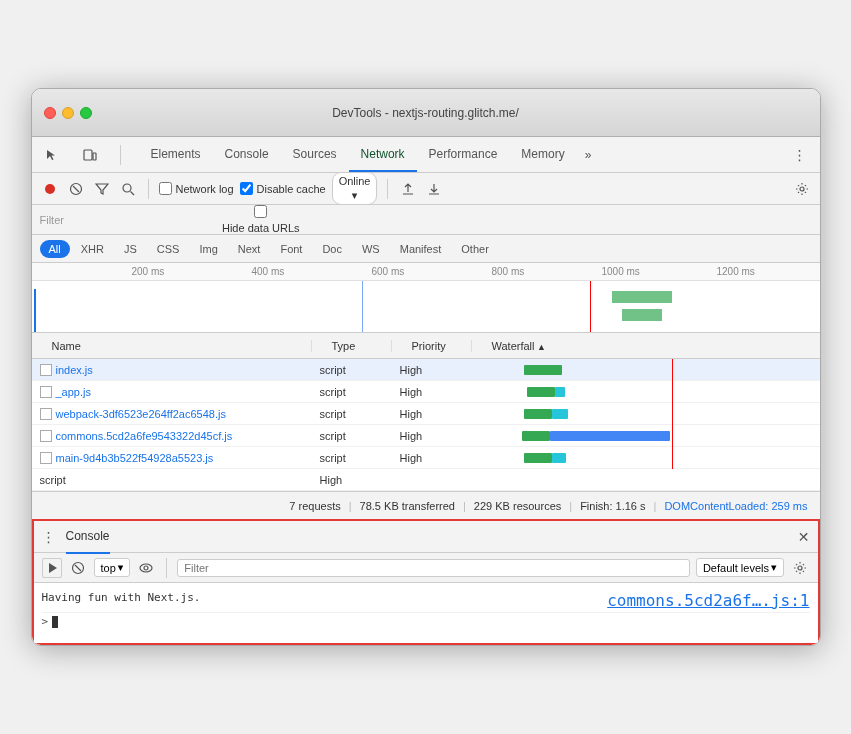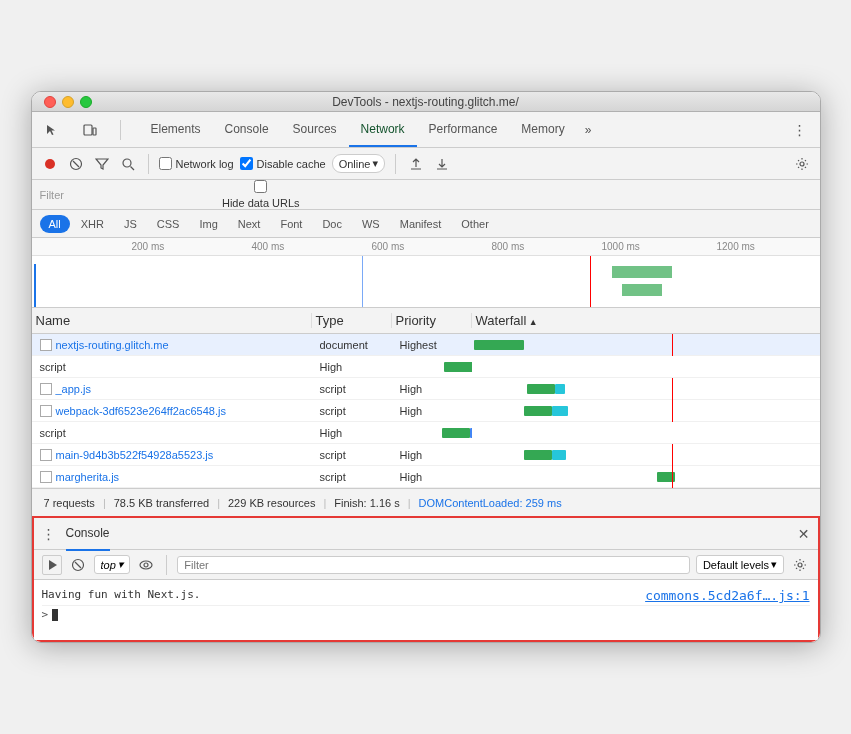--- a/index.html
+++ b/index.html
@@ -16,21 +16,21 @@
       width: 790px;
       background: #ffffff;
       border-radius: 10px;
       box-shadow: 0 4px 30px rgba(0,0,0,0.3);
       overflow: hidden;
       border: 1px solid #aaa;
     }
     
     .titlebar {
       background: linear-gradient(to bottom, #e8e8e8, #d5d5d5);
-      height: 20px;
+      height: 48px;
       display: flex;
       align-items: center;
       padding: 0 12px;
       border-bottom: 1px solid #b0b0b0;
       position: relative;
       text-decoration: underline;
     }
     .traffic-lights {
       display: flex;
       gap: 6px;
@@ -144,20 +144,21 @@
       display: flex;
       align-items: center;
       gap: 2px;
       border: 1px solid #ccc;
       border-radius: 9px;
       padding: 2px 6px;
       font-size: 11px;
       color: #333;
       cursor: pointer;
       background: white;
+      flex-direction: column;
     }
     
     .filter-bar {
       display: flex;
       align-items: center;
       background: #f3f3f3;
       border-bottom: 1px solid #ccc;
       padding: 4px 8px;
       gap: 12px;
       height: 30px;
@@ -236,22 +237,22 @@
     
     .table-header {
       display: grid;
       grid-template-columns: 280px 80px 80px 1fr;
       background: #f3f3f3;
       border-bottom: 1px solid #ccc;
       height: 26px;
       align-items: center;
     }
     .th {
-      padding: 0 4px;
-      font-size: 13px;
+      padding: 0 20px;
+      font-size: 11px;
       font-weight: 500;
       color: #333;
       border-right: 1px solid #ddd;
     }
     .th:last-child { border-right: none; }
     .th.sortable { cursor: pointer; }
     .th.sorted-desc::after { content: ' ▲'; font-size: 9px; }
     .table-body {
       background: white;
     }
@@ -304,20 +305,21 @@
     .status-bar {
       display: flex;
       align-items: center;
       background: #f3f3f3;
       border-top: 1px solid #ccc;
       padding: 12px 12px;
       height: 28px;
       font-size: 11px;
       color: #333;
       gap: 8px;
+      justify-content: flex-end;
     }
     .status-sep {
       color: #bbb;
     }
     .status-domcontent {
       color: #1a73e8;
       font-weight: 500;
     }
     
     .console-panel {
@@ -360,21 +362,20 @@
     .context-select {
       display: flex;
       align-items: center;
       gap: 2px;
       padding: 2px 6px;
       border: 1px solid #ccc;
       background: white;
       border-radius: 3px;
       font-size: 11px;
       cursor: pointer;
-      font-style: italic;
     }
     .console-filter {
       flex: 1;
       border: 1px solid #ccc;
       border-radius: 3px;
       padding: 2px 6px;
       font-size: 11px;
       background: white;
       color: #999;
       outline: none;
@@ -399,21 +400,21 @@
       display: flex;
       align-items: flex-start;
       font-family: 'Menlo', 'Monaco', monospace;
       font-size: 11px;
       color: #333;
       padding: 2px 0;
     }
     .console-log-right {
       margin-left: auto;
       color: #1a73e8;
-      font-size: 13px;
+      font-size: 16px;
       text-decoration: underline;
       cursor: pointer;
     }
     .console-prompt {
       display: flex;
       align-items: center;
       font-family: 'Menlo', 'Monaco', monospace;
       font-size: 11px;
       padding: 2px 0;
       color: #333;
@@ -582,34 +583,26 @@
 
     <div class="table-header">
       <div class="th sortable">Name</div>
       <div class="th sortable">Type</div>
       <div class="th sortable">Priority</div>
       <div class="th sorted-desc">Waterfall</div>
     </div>
 
     <div class="table-body">
 
-      <div class="table-row" style="background:#e8f0fe;">
+
+      <div class="table-row">
         <div class="td td-name">
           <div class="file-icon"></div>
-          <span class="name-link">nextjs-routing.glitch.me</span>
-        </div>
-        <div class="td">document</div>
-        <div class="td">Highest</div>
-        <div class="td waterfall-cell">
-          <div class="wf-bar wf-green" style="left:2px;width:50px;"></div>
-          <div style="position:absolute;left:200px;top:0;bottom:0;width:1px;background:red;"></div>
-        </div>
-      </div>
-
-      <div class="table-row">
+          <span class="name-link">index.js</span>
+        </div>
         <div class="td">script</div>
         <div class="td">High</div>
         <div class="td waterfall-cell">
           <div class="wf-bar wf-green" style="left:52px;width:38px;"></div>
           <div style="position:absolute;left:200px;top:0;bottom:0;width:1px;background:red;"></div>
         </div>
       </div>
 
       <div class="table-row">
         <div class="td td-name">
@@ -633,20 +626,24 @@
         <div class="td">script</div>
         <div class="td">High</div>
         <div class="td waterfall-cell">
           <div class="wf-bar wf-green" style="left:52px;width:28px;"></div>
           <div class="wf-bar wf-teal" style="left:80px;width:16px;"></div>
           <div style="position:absolute;left:200px;top:0;bottom:0;width:1px;background:red;"></div>
         </div>
       </div>
 
       <div class="table-row">
+        <div class="td td-name">
+          <div class="file-icon"></div>
+          <span class="name-link">commons.5cd2a6fe9543322d45cf.js</span>
+        </div>
         <div class="td">script</div>
         <div class="td">High</div>
         <div class="td waterfall-cell">
           <div class="wf-bar wf-green" style="left:50px;width:28px;"></div>
           <div class="wf-bar wf-blue" style="left:78px;width:120px;"></div>
           <div style="position:absolute;left:200px;top:0;bottom:0;width:1px;background:red;"></div>
         </div>
       </div>
 
       <div class="table-row">
@@ -657,24 +654,20 @@
         <div class="td">script</div>
         <div class="td">High</div>
         <div class="td waterfall-cell">
           <div class="wf-bar wf-green" style="left:52px;width:28px;"></div>
           <div class="wf-bar wf-teal" style="left:80px;width:14px;"></div>
           <div style="position:absolute;left:200px;top:0;bottom:0;width:1px;background:red;"></div>
         </div>
       </div>
 
       <div class="table-row">
-        <div class="td td-name">
-          <div class="file-icon"></div>
-          <span class="name-link">margherita.js</span>
-        </div>
         <div class="td">script</div>
         <div class="td">High</div>
         <div class="td waterfall-cell">
           <div class="wf-bar wf-green" style="left:185px;width:18px;"></div>
           <div style="position:absolute;left:200px;top:0;bottom:0;width:1px;background:red;"></div>
         </div>
       </div>
     </div>
 
     <div class="status-bar">

